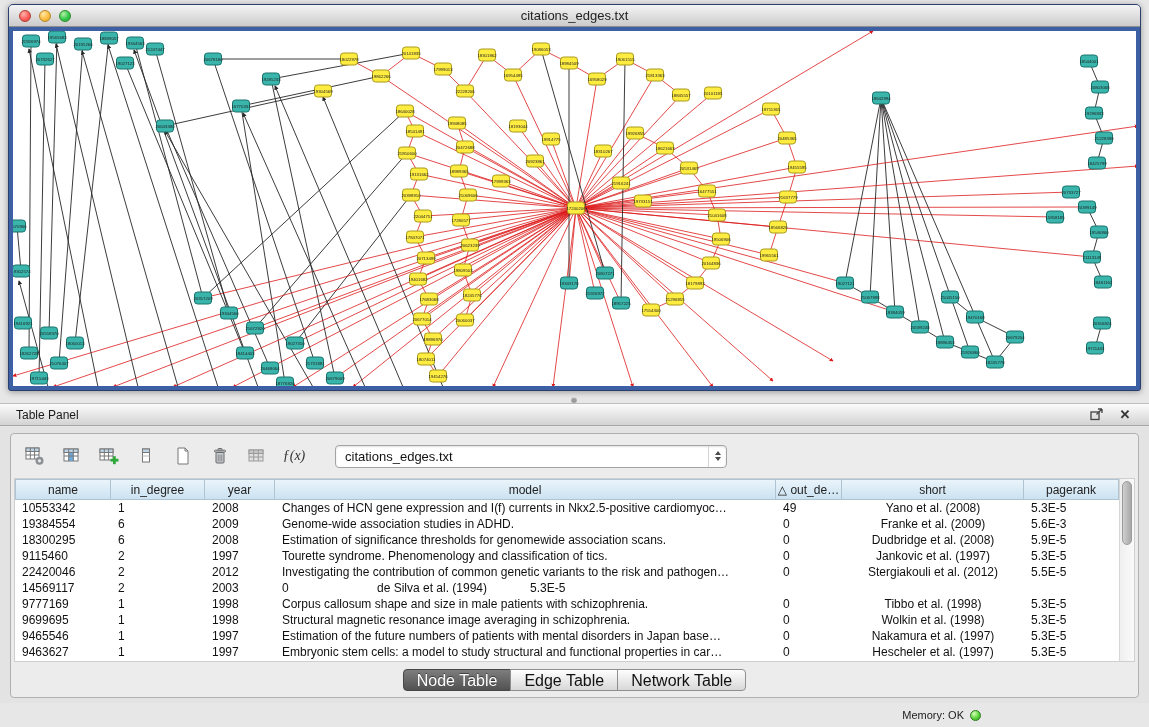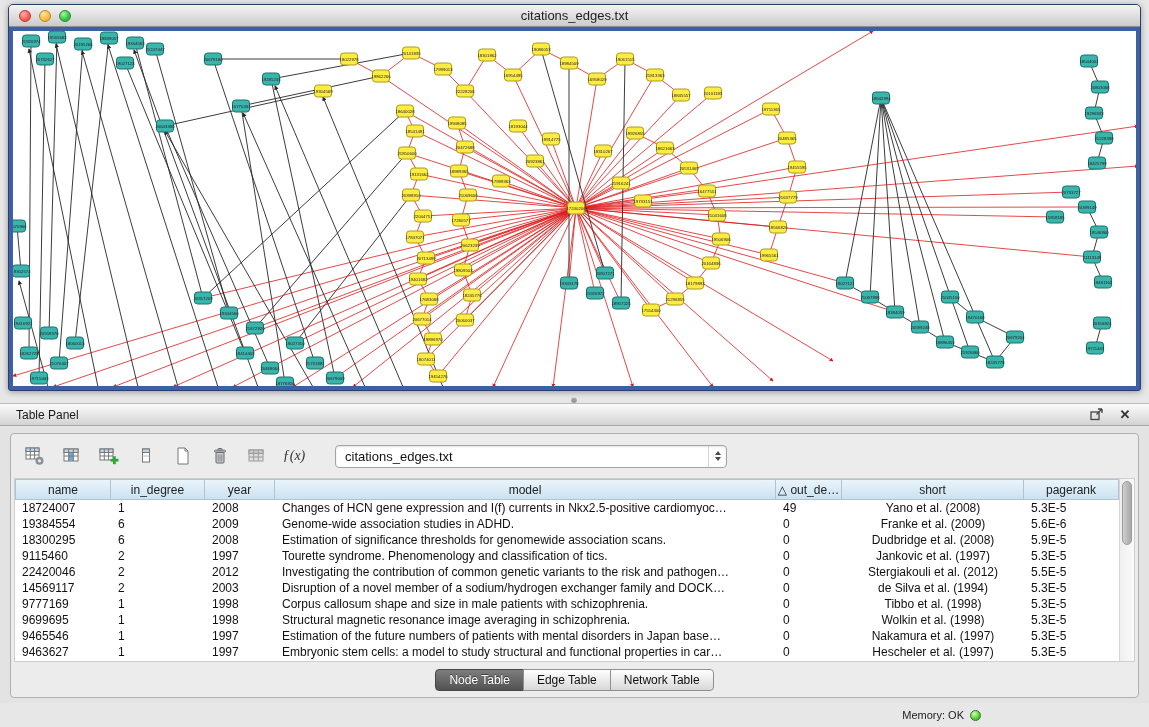--- a/index.html
+++ b/index.html
@@ -108,21 +108,21 @@
   .col-pagerank   { width:95px; }
   .td.col-short   { text-align:center; padding-left:0; }
 
   .vscroll { width:15px; flex:none; background:linear-gradient(90deg,#efefef,#fafafa); border-left:1px solid #d5d5d5; position:relative; }
   .vthumb  { position:absolute; top:2px; left:2px; width:10px; height:64px; border-radius:6px;
              background:linear-gradient(90deg,#cfcfcf,#a8a8a8); border:1px solid #9b9b9b; }
 
   
   .tabs-bar { position:absolute; bottom:6px; left:0; right:0; display:flex; justify-content:center; }
   .tab {
-    height:22px; line-height:21px; padding:0 13px; font-size:12px; color:#111;
+    height:22px; line-height:21px; padding:0 13px; font-size:16px; color:#111;
     background:linear-gradient(#fefefe,#d8d8d8); border:1px solid #8f8f8f; margin-left:-1px;
   }
   .tab:first-child { border-radius:4px 0 0 4px; margin-left:0; }
   .tab:last-child  { border-radius:0 4px 4px 0; }
   .tab.active {
     background:linear-gradient(#7d7d7d,#525252); color:#fff; border-color:#474747;
     text-shadow:0 -1px 0 rgba(0,0,0,.45);
   }
 
   
@@ -930,36 +930,36 @@
               <div class="th col-name">name</div>
               <div class="th col-in_degree">in_degree</div>
               <div class="th col-year">year</div>
               <div class="th col-title">model</div>
               <div class="th col-out_degree">△ out_de…</div>
               <div class="th col-short">short</div>
               <div class="th col-pagerank">pagerank</div>
             </div>
           <div class="tbody">
               <div class="tr">
-                <div class="td col-name">18724007</div>
+                <div class="td col-name">10553342</div>
                 <div class="td col-in_degree">1</div>
                 <div class="td col-year">2008</div>
                 <div class="td col-title">Changes of HCN gene expression and I(f) currents in Nkx2.5-positive cardiomyoc…</div>
                 <div class="td col-out_degree">49</div>
                 <div class="td col-short">Yano et al. (2008)</div>
                 <div class="td col-pagerank">5.3E-5</div>
               </div>
               <div class="tr">
                 <div class="td col-name">19384554</div>
                 <div class="td col-in_degree">6</div>
                 <div class="td col-year">2009</div>
                 <div class="td col-title">Genome-wide association studies in ADHD.</div>
                 <div class="td col-out_degree">0</div>
                 <div class="td col-short">Franke et al. (2009)</div>
-                <div class="td col-pagerank">5.6E-6</div>
+                <div class="td col-pagerank">5.6E-3</div>
               </div>
               <div class="tr">
                 <div class="td col-name">18300295</div>
                 <div class="td col-in_degree">6</div>
                 <div class="td col-year">2008</div>
                 <div class="td col-title">Estimation of significance thresholds for genomewide association scans.</div>
                 <div class="td col-out_degree">0</div>
                 <div class="td col-short">Dudbridge et al. (2008)</div>
                 <div class="td col-pagerank">5.9E-5</div>
               </div>
@@ -978,21 +978,20 @@
                 <div class="td col-year">2012</div>
                 <div class="td col-title">Investigating the contribution of common genetic variants to the risk and pathogen…</div>
                 <div class="td col-out_degree">0</div>
                 <div class="td col-short">Stergiakouli et al. (2012)</div>
                 <div class="td col-pagerank">5.5E-5</div>
               </div>
               <div class="tr">
                 <div class="td col-name">14569117</div>
                 <div class="td col-in_degree">2</div>
                 <div class="td col-year">2003</div>
-                <div class="td col-title">Disruption of a novel member of a sodium/hydrogen exchanger family and DOCK…</div>
                 <div class="td col-out_degree">0</div>
                 <div class="td col-short">de Silva et al. (1994)</div>
                 <div class="td col-pagerank">5.3E-5</div>
               </div>
               <div class="tr">
                 <div class="td col-name">9777169</div>
                 <div class="td col-in_degree">1</div>
                 <div class="td col-year">1998</div>
                 <div class="td col-title">Corpus callosum shape and size in male patients with schizophrenia.</div>
                 <div class="td col-out_degree">0</div>

